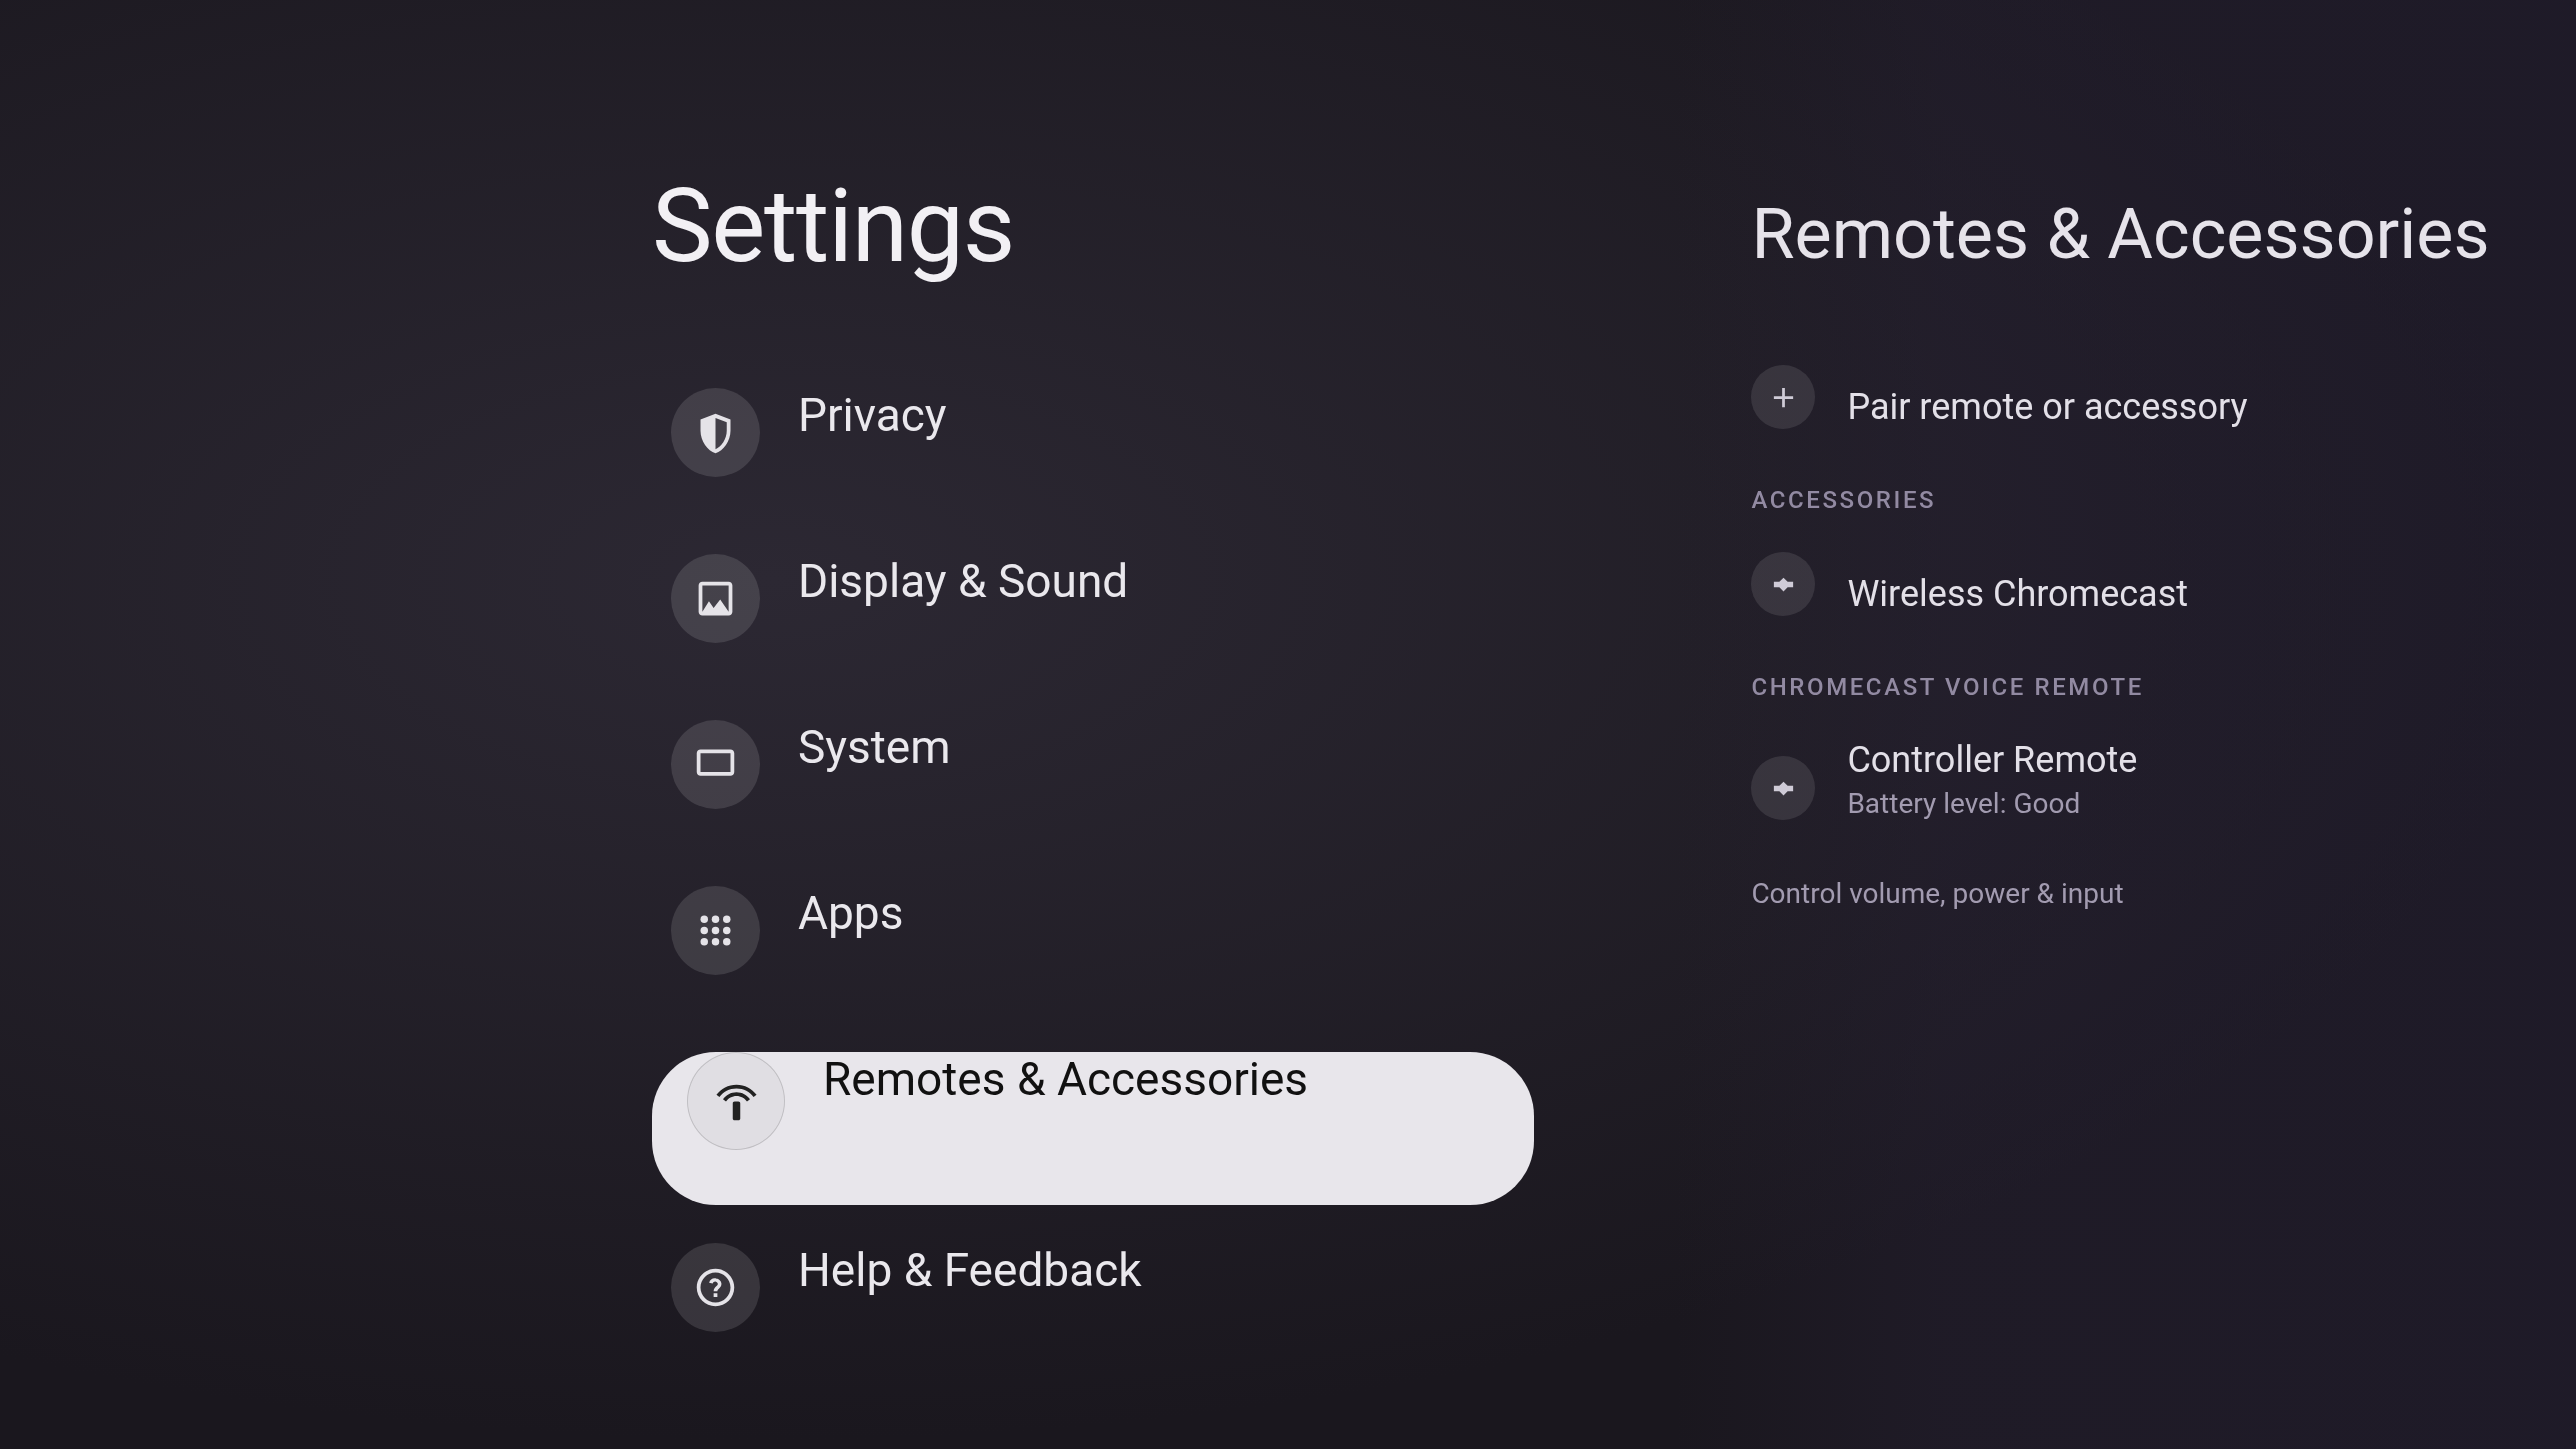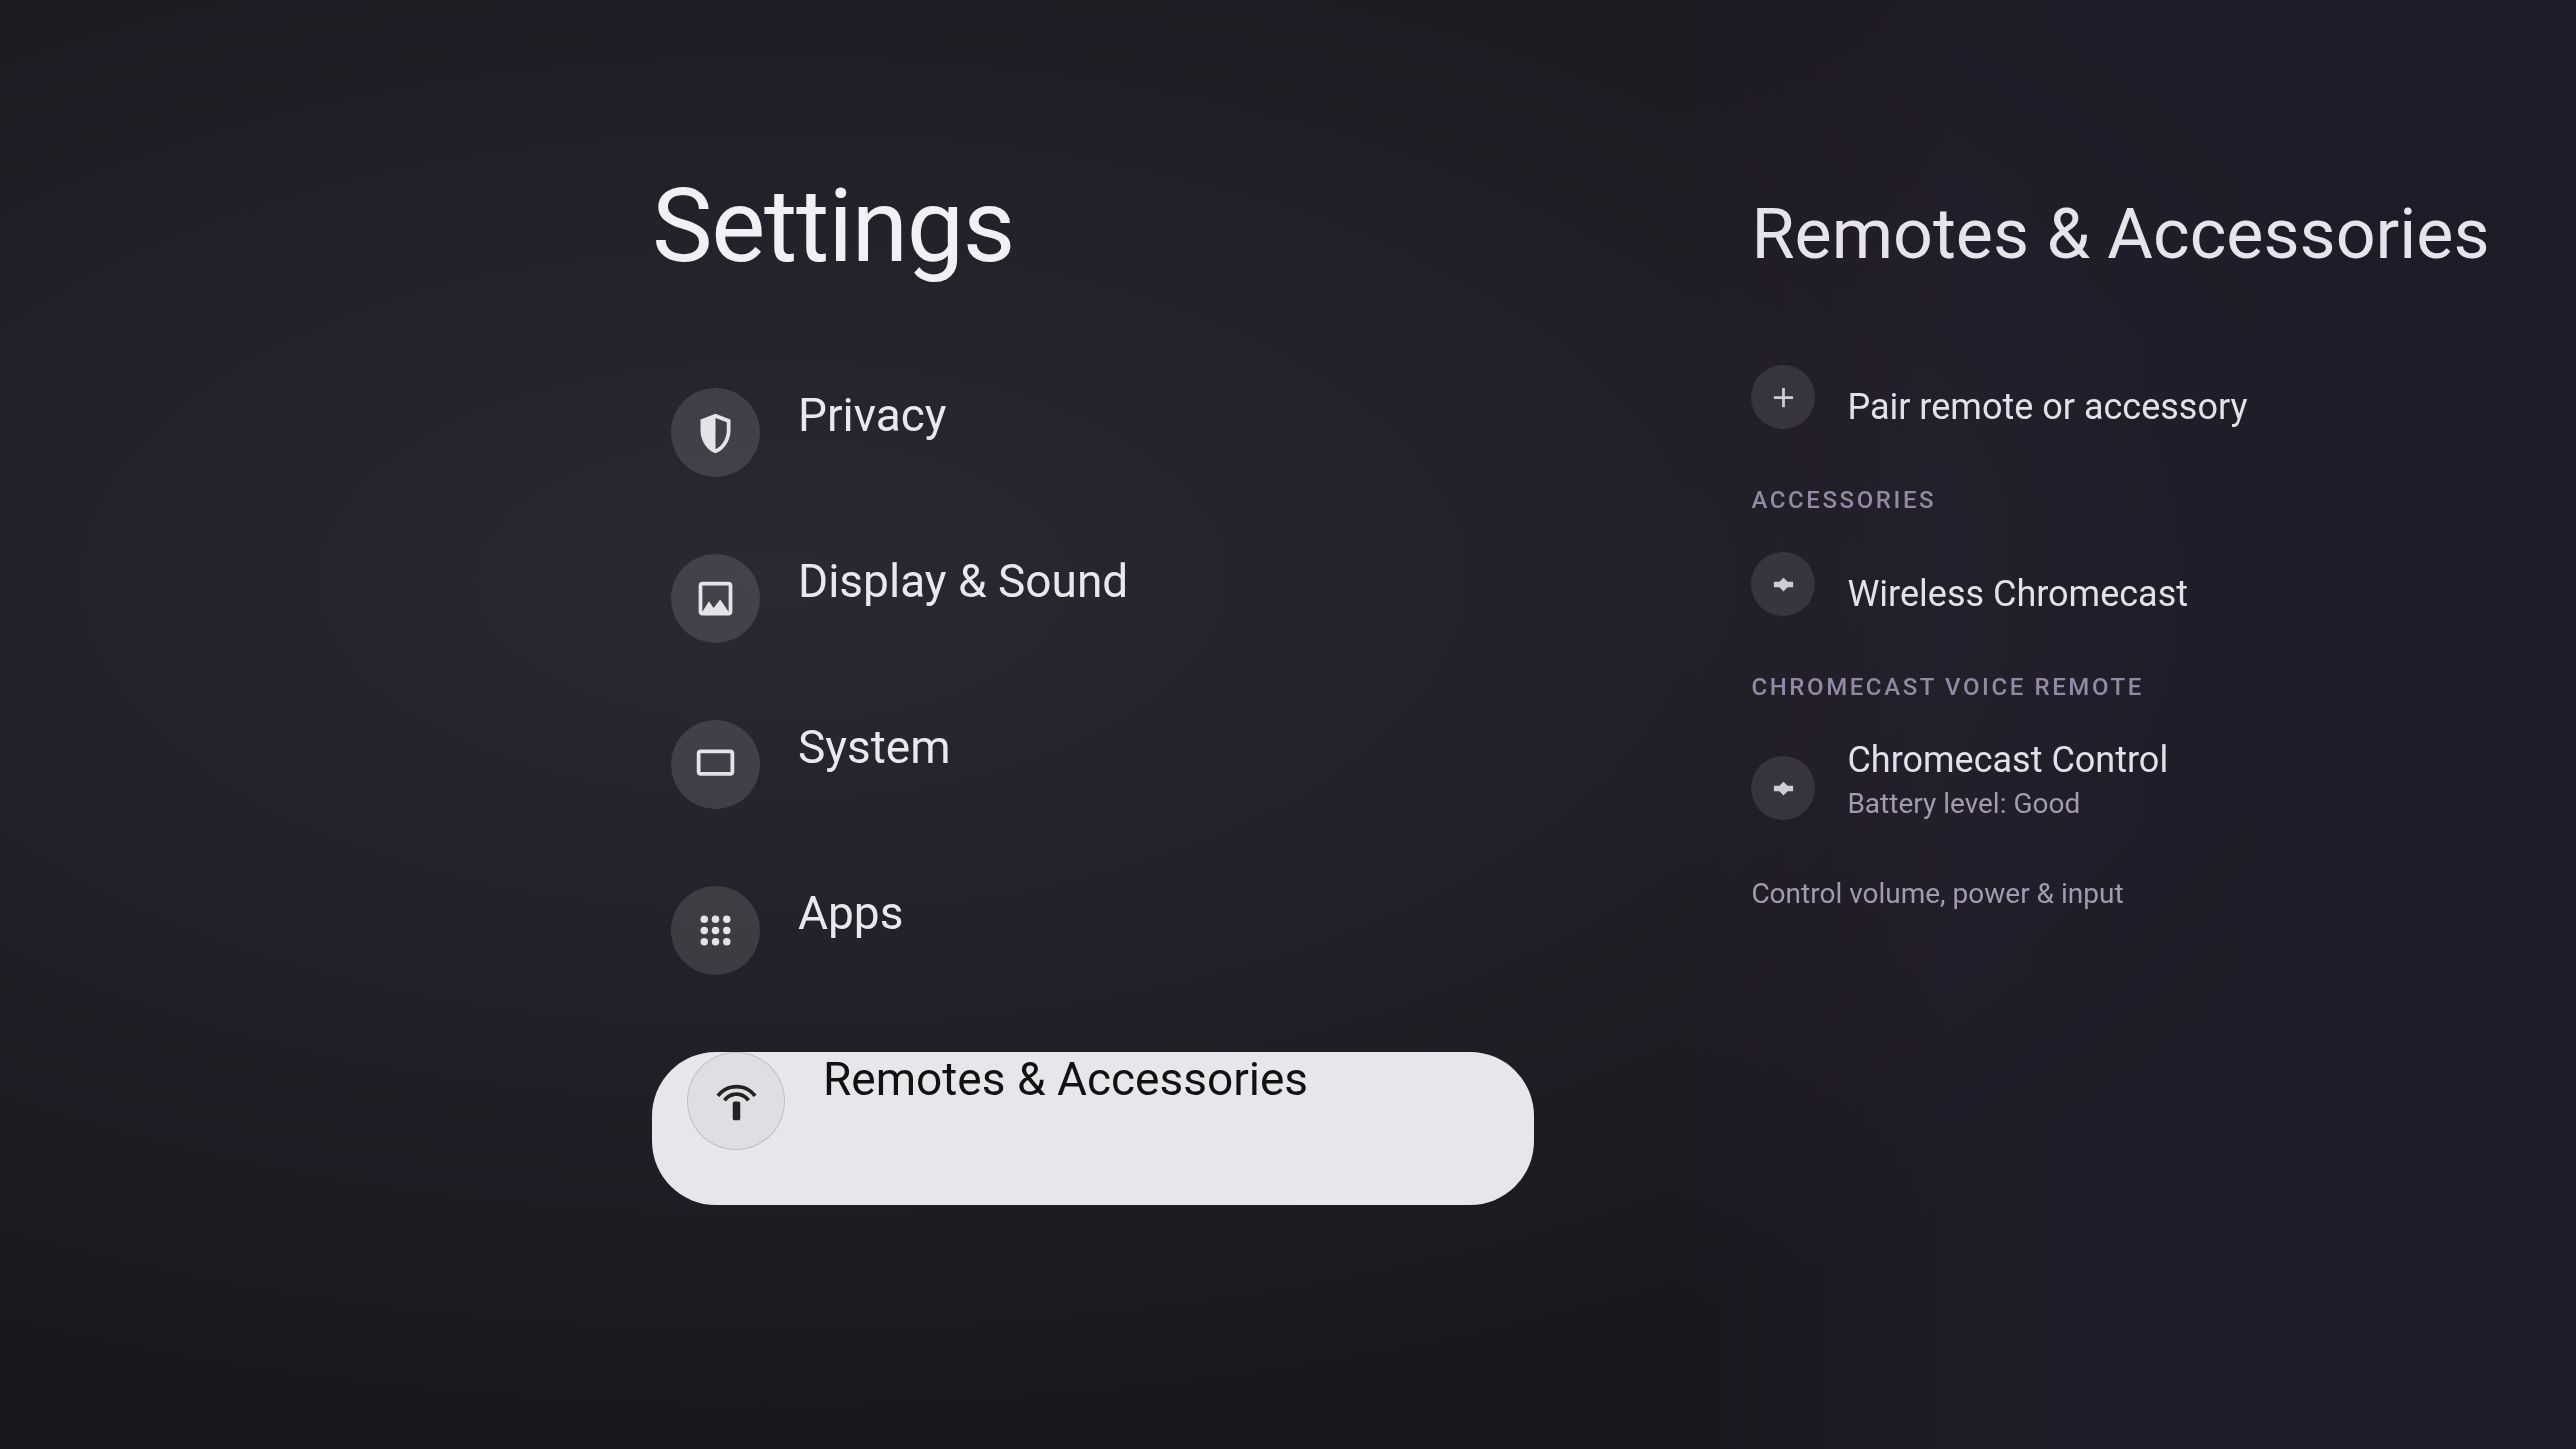--- a/index.html
+++ b/index.html
@@ -195,20 +195,28 @@
 
     <div class="menu-item selected">
       <div class="menu-icon">
         <svg viewBox="0 0 24 24">
             <path d="M12 7c-3 0-5.6 1.5-7.2 3.8l1.6 1.2C7.6 10.2 9.7 9 12 9s4.4 1.2 5.6 3l1.6-1.2C17.6 8.5 15 7 12 7zm0-4C7.6 3 3.7 5.1 1.3 8.4l1.6 1.2C4.9 6.8 8.2 5 12 5s7.1 1.8 9.1 4.6l1.6-1.2C20.3 5.1 16.4 3 12 3zm-2 10v8c0 .6.4 1 1 1h2c.6 0 1-.4 1-1v-8c0-.6-.4-1-1-1h-2c-.6 0-1 .4-1 1z"></path>
           </svg>
       </div>
       <span class="menu-label">Remotes &amp; Accessories</span>
     </div>
 
+    <div class="menu-item">
+      <div class="menu-icon">
+        <svg viewBox="0 0 24 24">
+            <path d="M12 2C6.5 2 2 6.5 2 12s4.5 10 10 10 10-4.5 10-10S17.5 2 12 2zm0 18c-4.4 0-8-3.6-8-8s3.6-8 8-8 8 3.6 8 8-3.6 8-8 8zm-1-5h2v2h-2v-2zm2.1-7.7c1 .4 1.8 1.2 2 2.3.3 1.4-.5 2.4-1.3 3-.7.6-.8 1-.8 1.4h-2c0-1.2.6-2 1.4-2.7.5-.4.9-.8.8-1.4-.1-.5-.5-.9-1-1-0.8-.2-1.5.3-1.7 1l-1.9-.5c.5-1.7 2.2-2.8 4-2.1z"></path>
+          </svg>
+      </div>
+      <span class="menu-label">Help &amp; Feedback</span>
+    </div>
   </div>
 
   <div class="right-panel">
     <h2 class="detail-title">Remotes &amp; Accessories</h2>
 
     <div class="detail-row">
       <div class="detail-icon-circle">
         <svg viewBox="0 0 24 24">
             <path d="M19 13h-6v6h-2v-6H5v-2h6V5h2v6h6v2z"></path>
           </svg>
@@ -233,21 +241,21 @@
 
     <div class="section-label">CHROMECAST VOICE REMOTE</div>
 
     <div class="detail-row">
       <div class="detail-icon-circle">
         <svg viewBox="0 0 24 24">
             <path d="M12 7 9 10H5v4h4l3 3 3-3h4v-4h-4l-3-3z"></path>
           </svg>
       </div>
       <div class="detail-row-text">
-        <div class="primary">Chromecast Control</div>
+        <div class="primary">Controller Remote</div>
         <div class="secondary">Battery level: Good</div>
       </div>
     </div>
 
     <div class="plain-row">
       <div class="secondary">Control volume, power &amp; input</div>
     </div>
   </div>
 
 </div>

